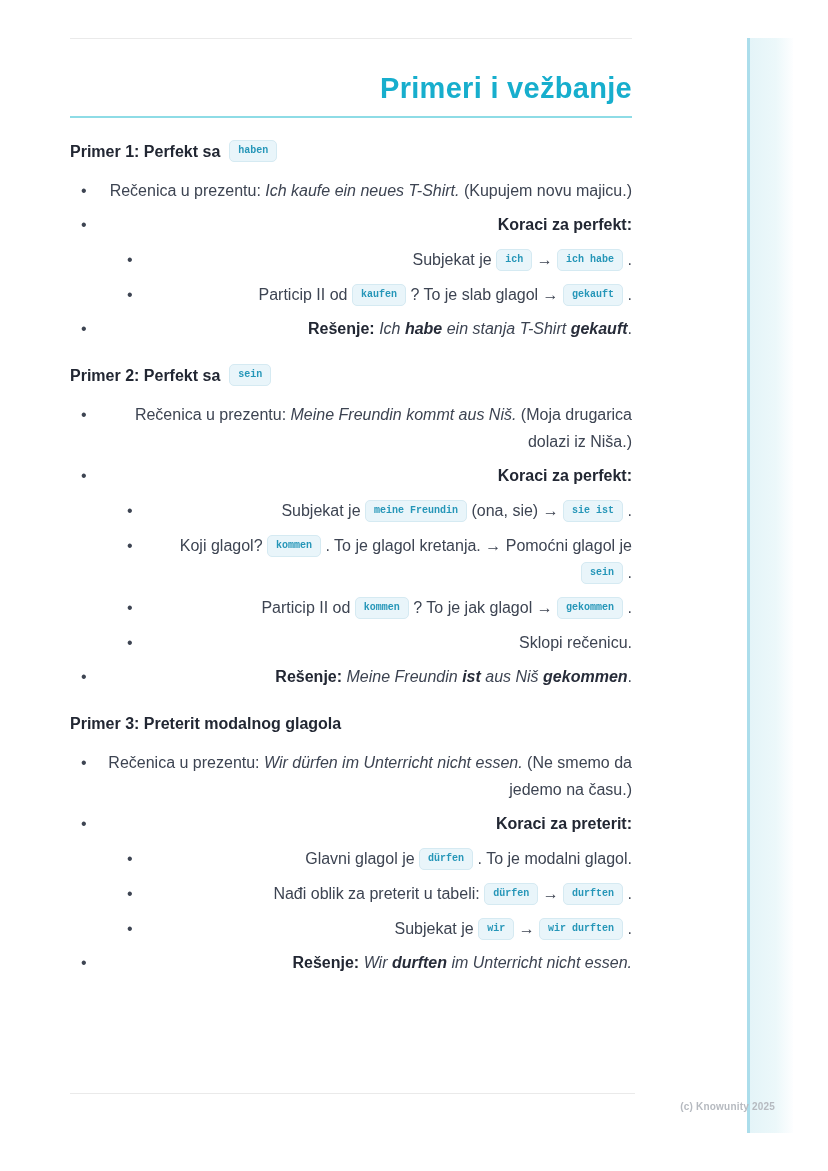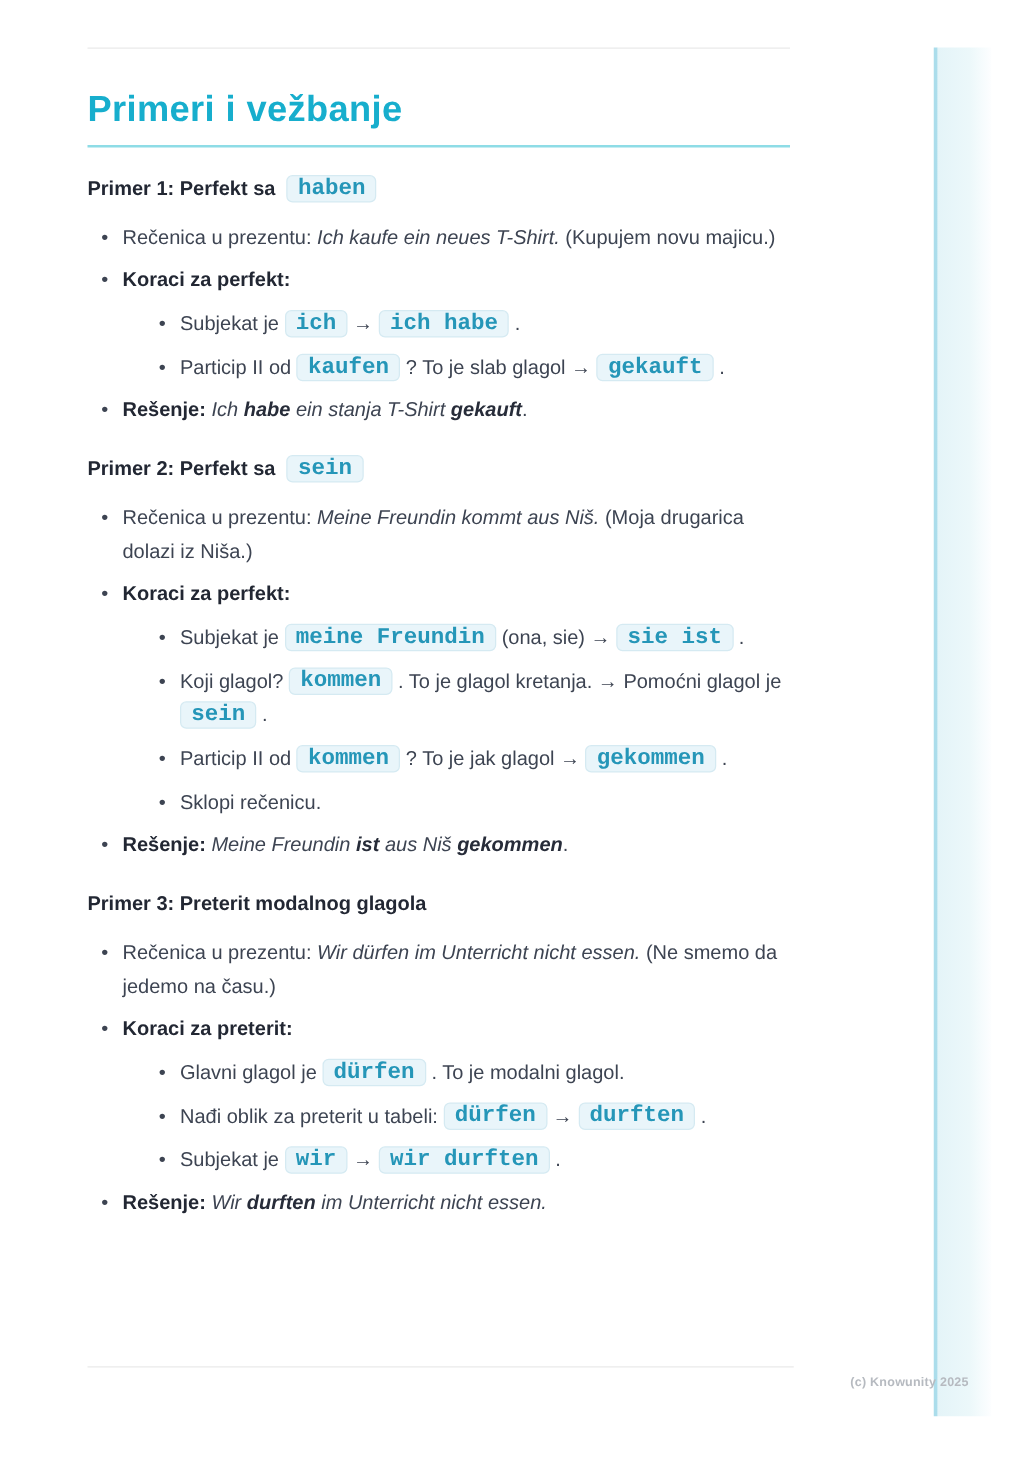--- a/index.html
+++ b/index.html
@@ -22,21 +22,21 @@
     color:var(--text);
     font-size:16px;
   }
   .band{
     position:absolute;top:38px;right:35px;width:46px;height:1095px;
     border-left:3px solid #abddeb;
     background:linear-gradient(to right,#e4f4f8 0%,#ecf8fa 60%,#fdfeff 100%);
     z-index:0;
   }
   .content{
-    position:absolute;left:70px;top:0;width:562px;z-index:1;
+    position:absolute;left:70px;top:0;width:562px;z-index:1;text-align:right;
   }
   .rule{height:0;border:none;}
   .rule.gray{border-top:1px solid var(--rule-gray);}
   .rule.top{margin-top:38px;}
   .rule.accent{border-top:2px solid var(--rule-accent);margin-top:11px;}
   h1{
     margin:32px 0 0;font-size:29px;line-height:34px;font-weight:bold;
     color:var(--accent);letter-spacing:.3px;
   }
   h3{
@@ -51,21 +51,21 @@
   ul.l2>li{position:relative;padding-left:18px;margin-top:8px;line-height:27px;}
   ul.l2>li::before{content:"\2022";position:absolute;left:1px;top:0;color:var(--text);}
   strong{color:var(--heading);}
   em{font-style:italic;}
   .bi{font-style:italic;font-weight:bold;color:#272c39;}
   code.chip{
     display:inline-block;vertical-align:middle;margin-top:-2px;
     background:var(--chip-bg);border:1px solid var(--chip-border);
     border-radius:5px;padding:1px 8px;
     font-family:"Liberation Mono","DejaVu Sans Mono",monospace;
-    font-size:18px;font-weight:bold;line-height:18px;
+    font-size:10px;font-weight:bold;line-height:18px;
     color:var(--chip-text);white-space:nowrap;
   }
   .bottom-rule{position:absolute;left:70px;top:1093px;width:565px;z-index:1;}
   .footer{
     position:absolute;top:1101px;right:53px;z-index:2;
     font-size:10px;color:var(--footer-text);letter-spacing:.2px;font-weight:bold;
   }
 </style>
 </head>
 <body>

